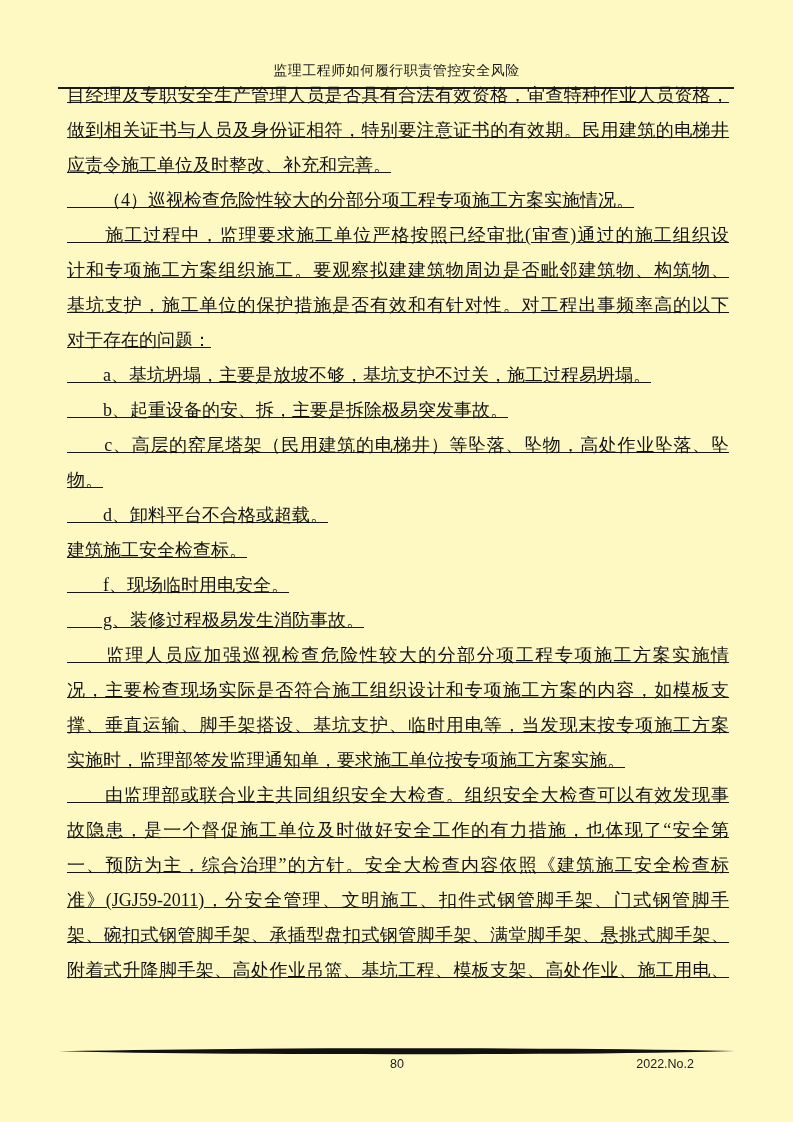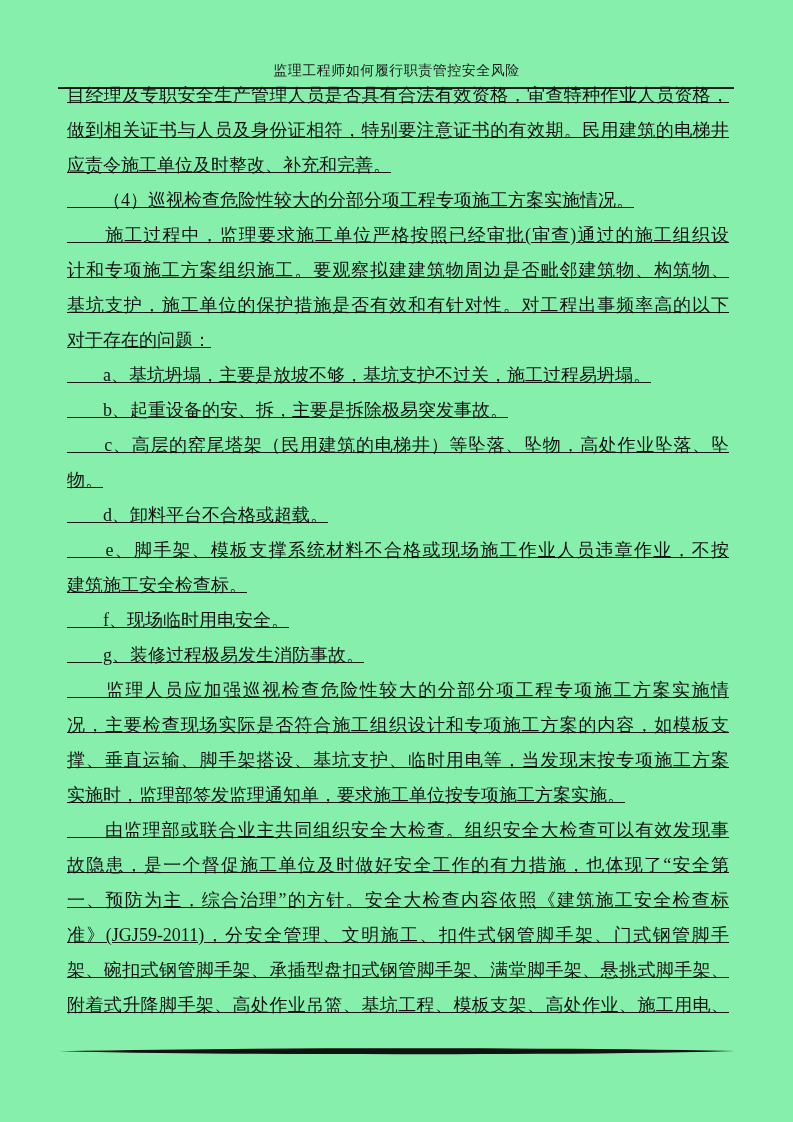--- a/index.html
+++ b/index.html
@@ -4,21 +4,21 @@
 <style>
   html, body {
     margin: 0;
     padding: 0;
     background: #ffffff;
   }
   .page {
     position: relative;
     width: 793px;
     height: 1122px;
-    background: #86efac;
+    background: #fef9c3;
     overflow: hidden;
     font-family: "Liberation Serif", "DejaVu Serif", serif;
     color: #161616;
   }
   .running-head {
     position: absolute;
     top: 62px;
     left: 0;
     width: 100%;
     text-align: center;
@@ -98,35 +98,38 @@
       <div class="line">　　（4）巡视检查危险性较大的分部分项工程专项施工方案实施情况。</div>
       <div class="line justify">　　施工过程中，监理要求施工单位严格按照已经审批(审查)通过的施工组织设</div>
       <div class="line justify">计和专项施工方案组织施工。要观察拟建建筑物周边是否毗邻建筑物、构筑物、</div>
       <div class="line justify">基坑支护，施工单位的保护措施是否有效和有针对性。对工程出事频率高的以下</div>
       <div class="line">对于存在的问题：</div>
       <div class="line">　　a、基坑坍塌，主要是放坡不够，基坑支护不过关，施工过程易坍塌。</div>
       <div class="line">　　b、起重设备的安、拆，主要是拆除极易突发事故。</div>
       <div class="line justify">　　c、高层的窑尾塔架（民用建筑的电梯井）等坠落、坠物，高处作业坠落、坠</div>
       <div class="line">物。</div>
       <div class="line">　　d、卸料平台不合格或超载。</div>
-      <div class="line justify">　　e、脚手架、模板支撑系统材料不合格或现场施工作业人员违章作业，不按</div>
       <div class="line">建筑施工安全检查标。</div>
       <div class="line">　　f、现场临时用电安全。</div>
       <div class="line">　　g、装修过程极易发生消防事故。</div>
       <div class="line justify">　　监理人员应加强巡视检查危险性较大的分部分项工程专项施工方案实施情</div>
       <div class="line justify">况，主要检查现场实际是否符合施工组织设计和专项施工方案的内容，如模板支</div>
       <div class="line justify">撑、垂直运输、脚手架搭设、基坑支护、临时用电等，当发现末按专项施工方案</div>
       <div class="line">实施时，监理部签发监理通知单，要求施工单位按专项施工方案实施。</div>
       <div class="line justify">　　由监理部或联合业主共同组织安全大检查。组织安全大检查可以有效发现事</div>
       <div class="line justify">故隐患，是一个督促施工单位及时做好安全工作的有力措施，也体现了“安全第</div>
       <div class="line justify">一、预防为主，综合治理”的方针。安全大检查内容依照《建筑施工安全检查标</div>
       <div class="line justify">准》(JGJ59-2011)，分安全管理、文明施工、扣件式钢管脚手架、门式钢管脚手</div>
       <div class="line justify">架、碗扣式钢管脚手架、承插型盘扣式钢管脚手架、满堂脚手架、悬挑式脚手架、</div>
       <div class="line justify">附着式升降脚手架、高处作业吊篮、基坑工程、模板支架、高处作业、施工用电、</div>
     </main>
 
   <svg class="footer-rule" viewBox="0 0 676 8" preserveAspectRatio="none">
     <path d="M0,4.2 C120,1.8 230,1.2 338,1.2 C470,1.2 580,1.8 676,4.0
              C580,6.6 470,7.2 338,7.2 C230,7.2 120,6.8 0,4.2 Z" fill="#111111"></path>
   </svg>
 
+  <div class="footer-row">
+    <span class="page-number">80</span>
+    <span class="issue-number">2022.No.2</span>
+  </div>
 
 </div>
 
 </body></html>

